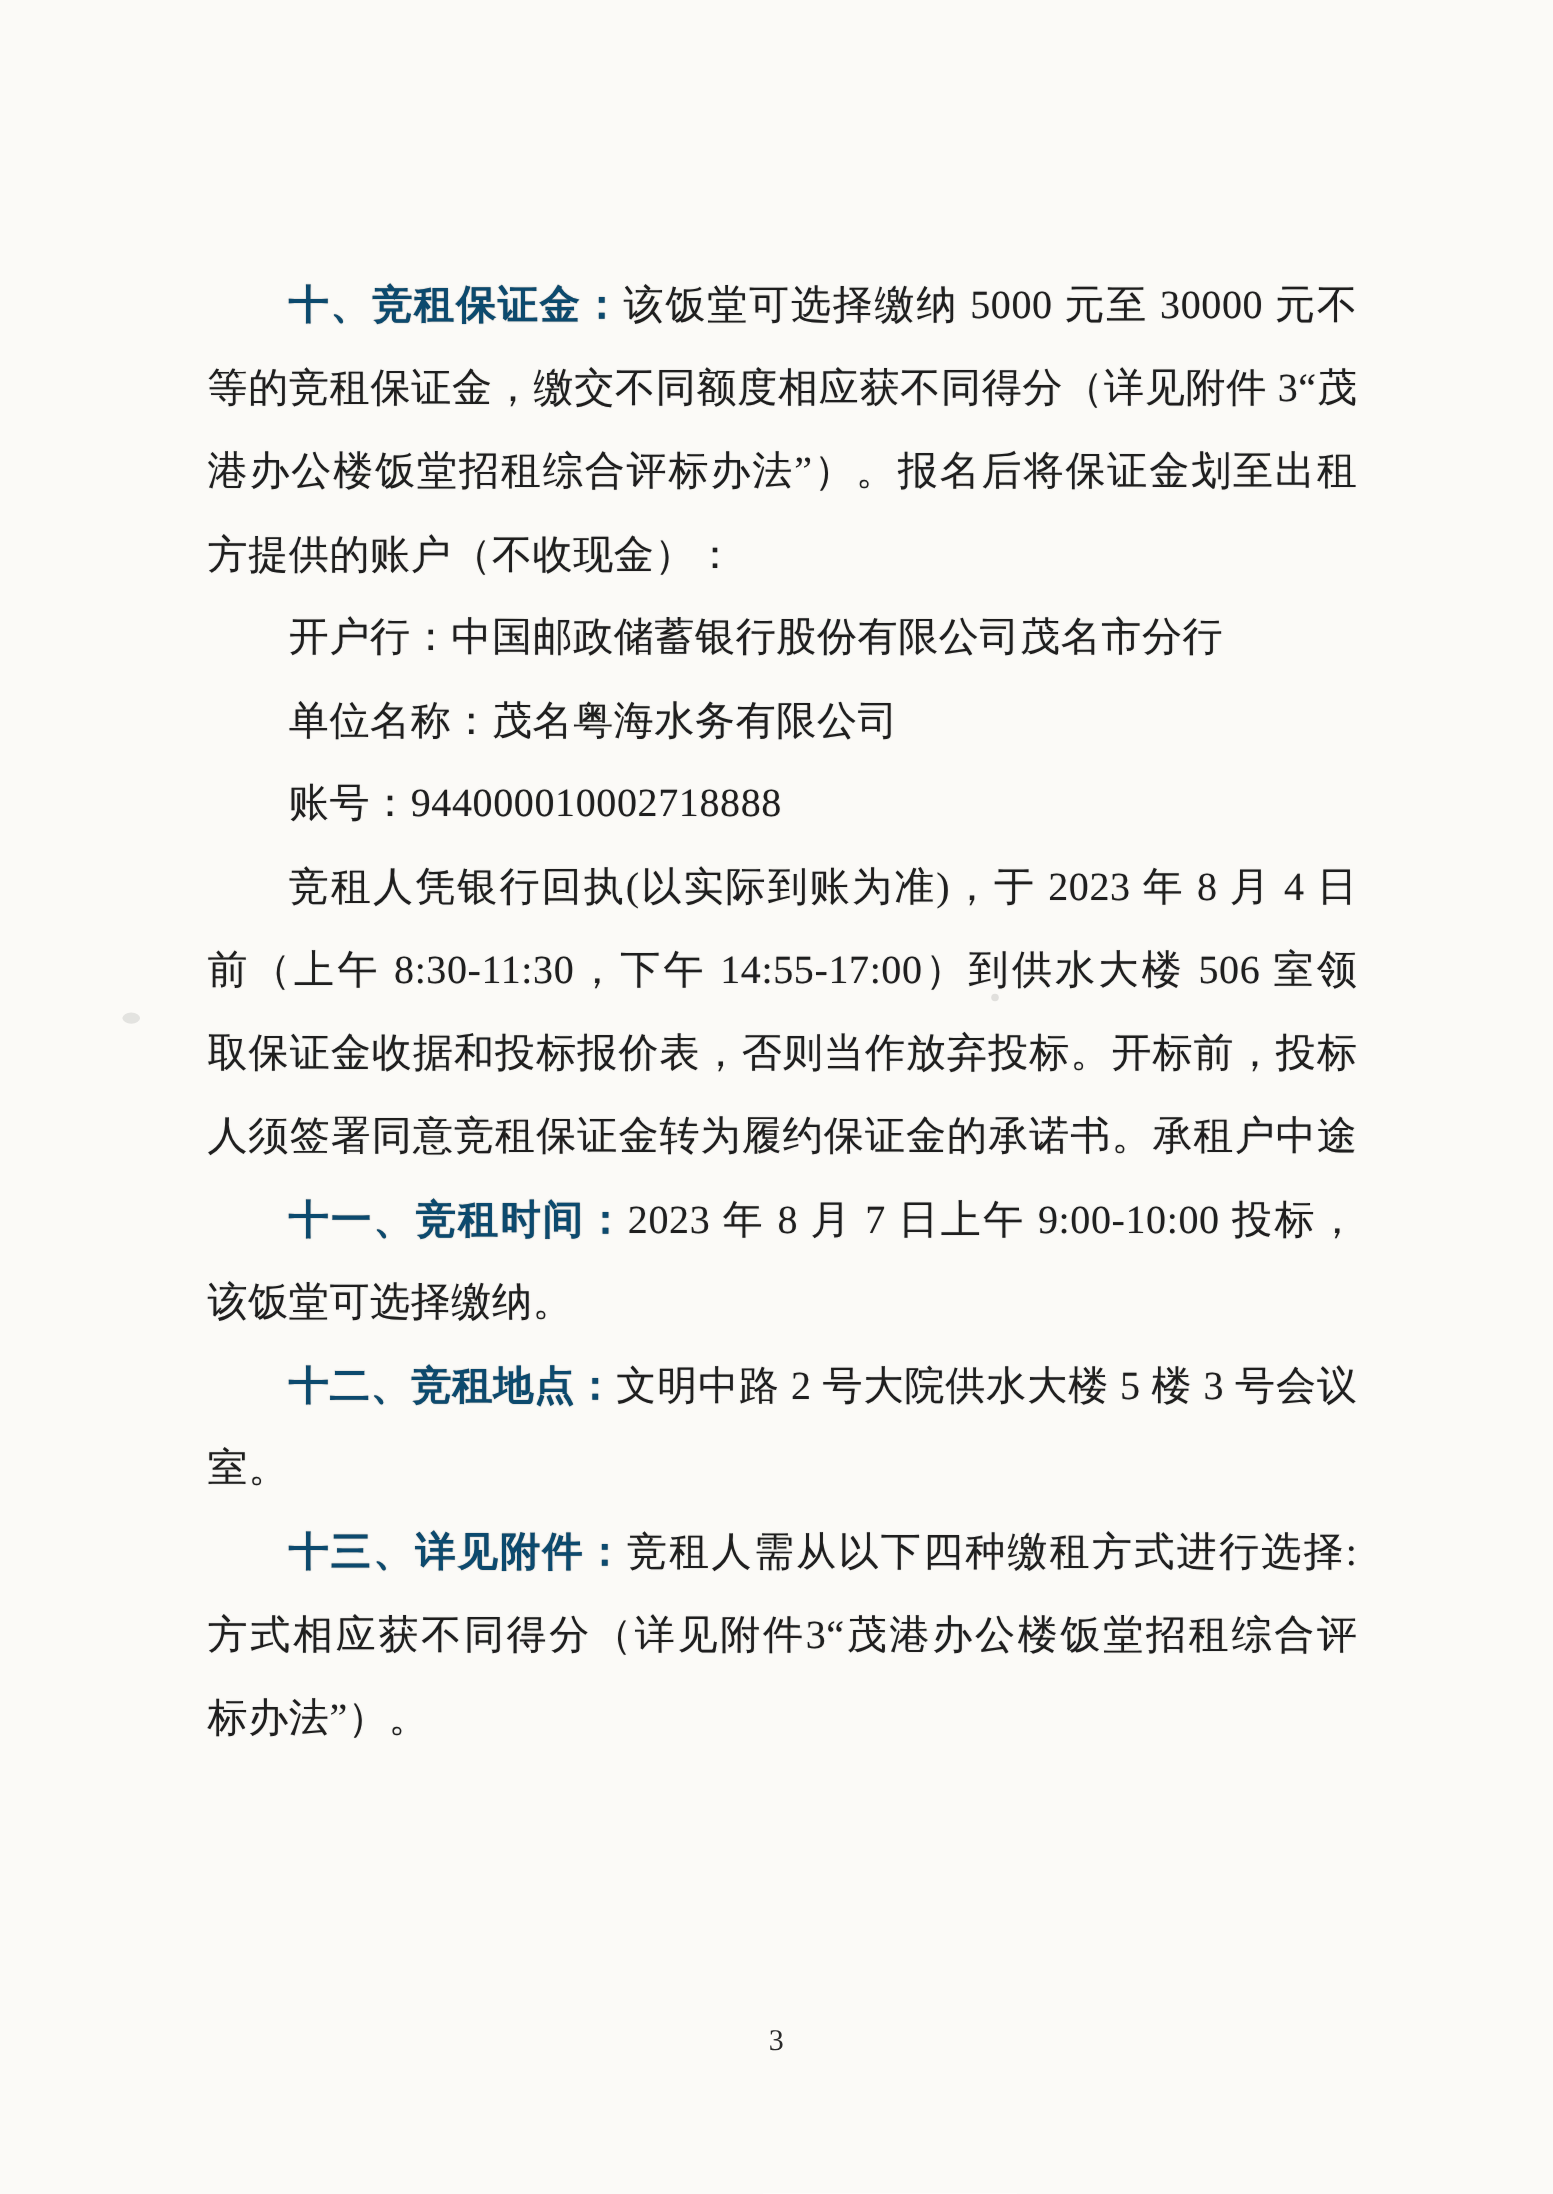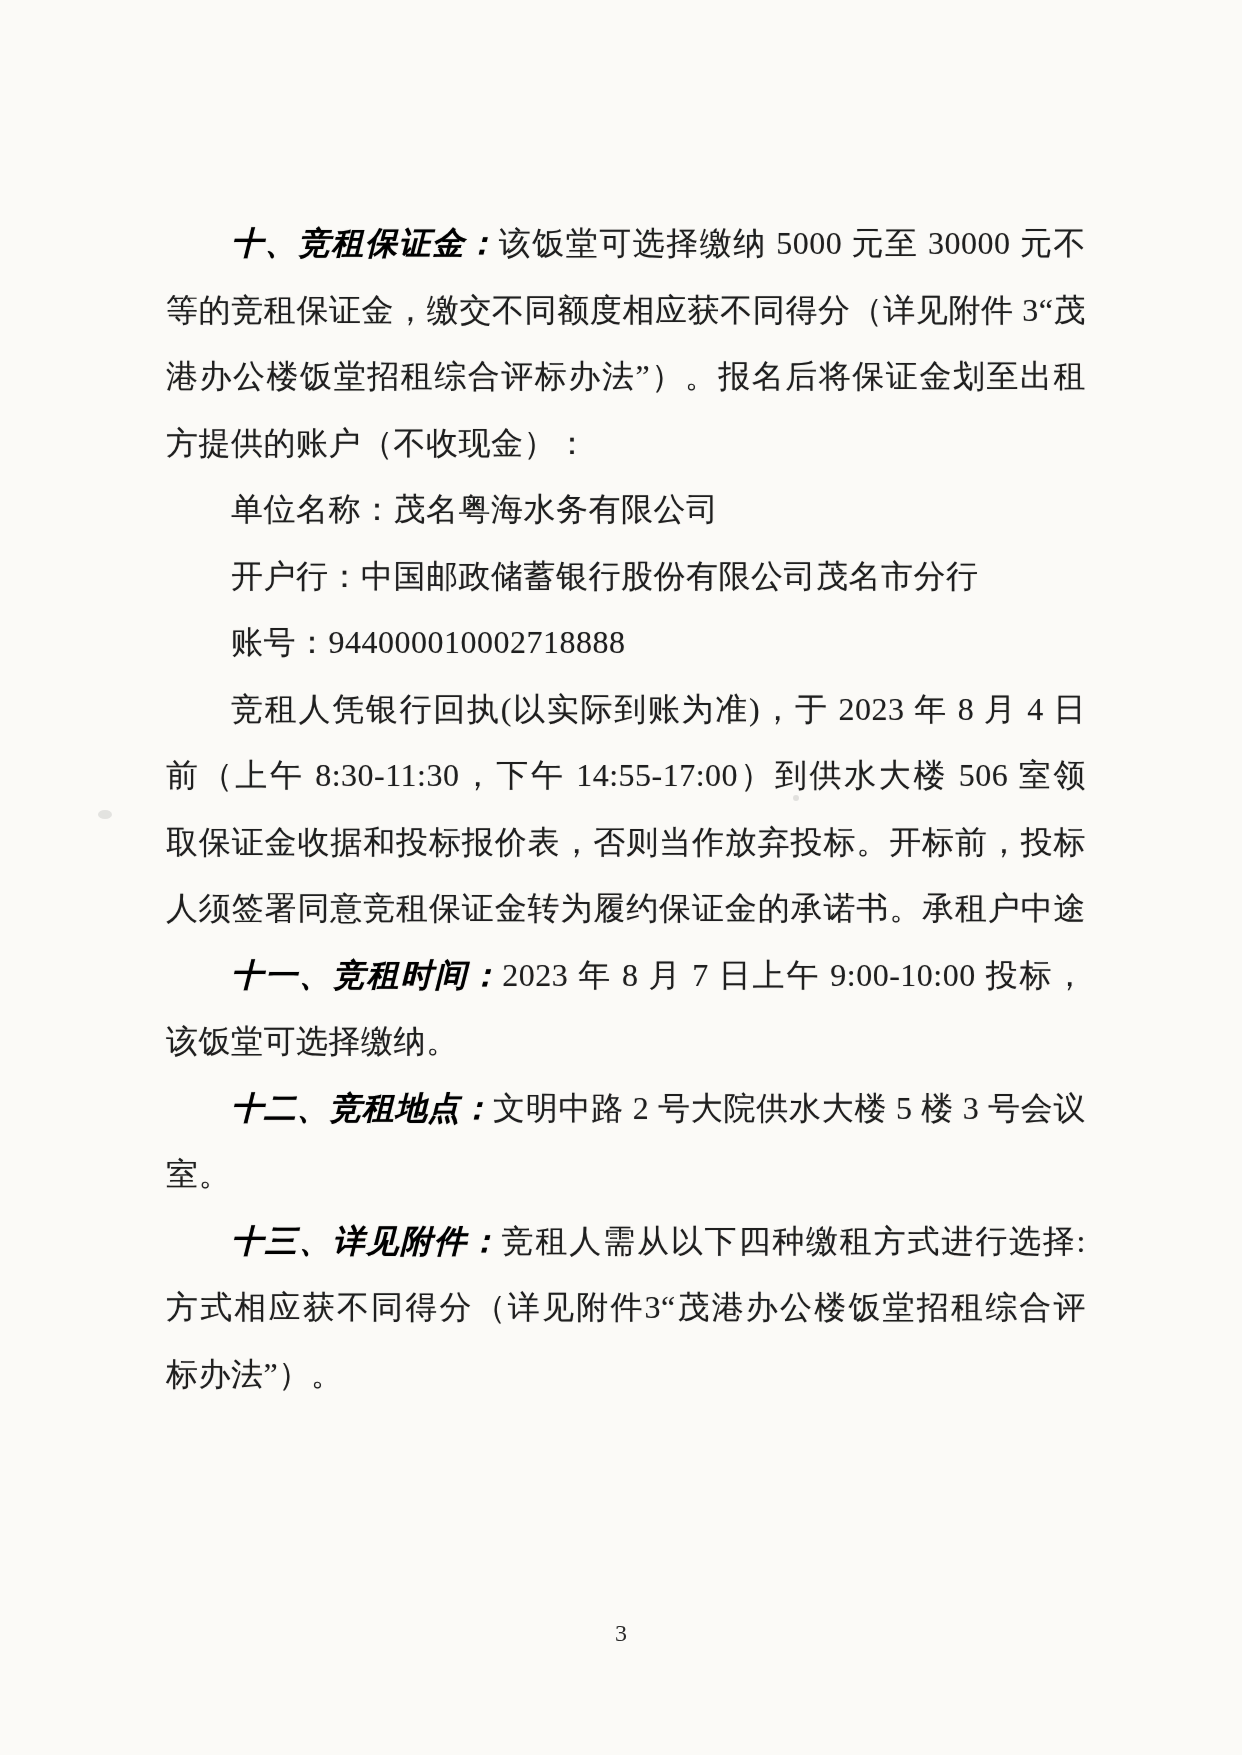--- a/index.html
+++ b/index.html
@@ -34,23 +34,22 @@
   }
   .line.indent {
     text-indent: 65px;
   }
   .line.justify {
     text-align: justify;
     text-align-last: justify;
   }
   .line .bold {
     font-weight: 800;
-    color: #000000;
+    color: #0c4a6e;
     text-shadow: 0 0 1px rgba(20,20,20,0.55);
-    font-style: italic;
   }
   .pagenum {
     position: absolute;
     left: 0;
     right: 0;
     top: 1620px;
     text-align: center;
     font-size: 24px;
     color: #2a2a2a;
   }
@@ -64,22 +63,22 @@
 </style>
 </head>
 <body>
 
 <div class="page">
   <main class="textblock" id="doc-body">
       <div class="line indent justify"><span class="bold">十、竞租保证金：</span><span>该饭堂可选择缴纳 5000 元至 30000 元不</span></div>
       <div class="line justify"><span>等的竞租保证金，缴交不同额度相应获不同得分（详见附件 3“茂</span></div>
       <div class="line justify"><span>港办公楼饭堂招租综合评标办法”）。报名后将保证金划至出租</span></div>
       <div class="line"><span>方提供的账户（不收现金）：</span></div>
+      <div class="line indent"><span>开户行：中国邮政储蓄银行股份有限公司茂名市分行</span></div>
       <div class="line indent"><span>单位名称：茂名粤海水务有限公司</span></div>
-      <div class="line indent"><span>开户行：中国邮政储蓄银行股份有限公司茂名市分行</span></div>
       <div class="line indent"><span>账号：944000010002718888</span></div>
       <div class="line indent justify"><span>竞租人凭银行回执(以实际到账为准)，于 2023 年 8 月 4 日</span></div>
       <div class="line justify"><span>前（上午 8:30-11:30，下午 14:55-17:00）到供水大楼 506 室领</span></div>
       <div class="line justify"><span>取保证金收据和投标报价表，否则当作放弃投标。开标前，投标</span></div>
       <div class="line justify"><span>人须签署同意竞租保证金转为履约保证金的承诺书。承租户中途</span></div>
       <div class="line indent justify"><span class="bold">十一、竞租时间：</span><span>2023 年 8 月 7 日上午 9:00-10:00 投标，</span></div>
       <div class="line"><span>该饭堂可选择缴纳。</span></div>
       <div class="line indent justify"><span class="bold">十二、竞租地点：</span><span>文明中路 2 号大院供水大楼 5 楼 3 号会议</span></div>
       <div class="line"><span>室。</span></div>
       <div class="line indent justify"><span class="bold">十三、详见附件：</span><span>竞租人需从以下四种缴租方式进行选择:</span></div>

